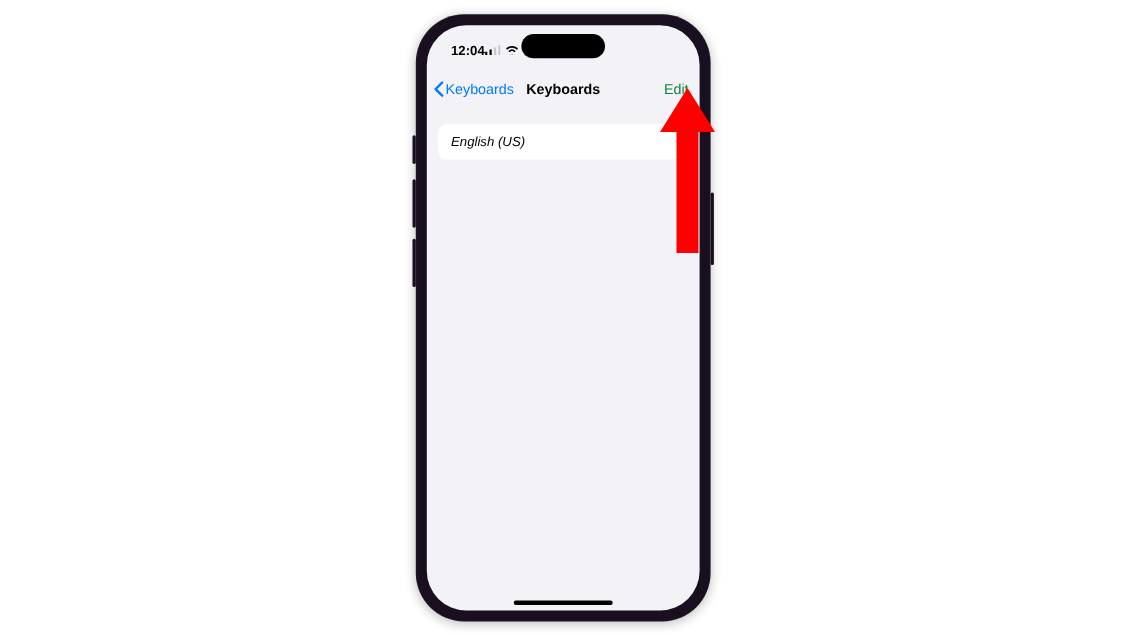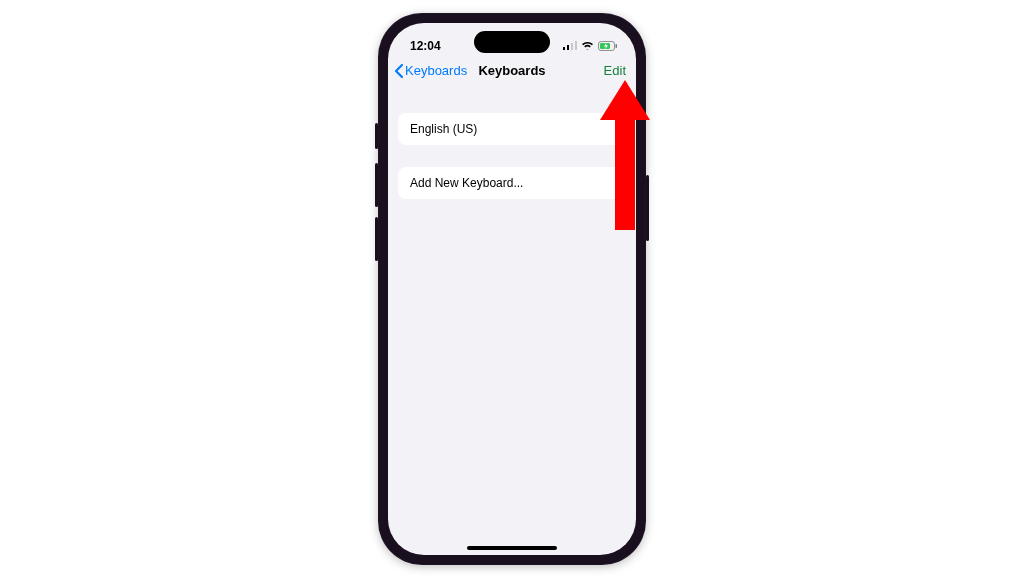--- a/index.html
+++ b/index.html
@@ -41,35 +41,34 @@
       width: 76px; height: 22px;
       background: #000; border-radius: 14px;
       z-index: 10;
     }
 
     
     .status-bar {
       height: 40px;
       display: flex;
       align-items: center;
-      justify-content: space-between;
       padding: 0 18px 0 22px;
       font-size: 12px;
       font-weight: 600;
       color: #000;
     }
     .status-left { padding-top: 6px; }
     .status-right { display: flex; align-items: center; gap: 4px; padding-top: 6px; }
     .status-right svg { display: block; }
 
     
     .nav {
       height: 36px;
       display: flex;
-      align-items: flex-start;
+      align-items: center;
       position: relative;
       padding: 0 10px;
     }
     .back {
       display: flex; align-items: center;
       color: #007aff; font-size: 13px;
       position: absolute; left: 6px;
     }
     .back svg { margin-right: 1px; }
     .nav-title {
@@ -81,20 +80,21 @@
       position: absolute; right: 10px;
     }
 
     
     .content { padding: 14px 10px 0; }
     .group {
       background: #fff;
       border-radius: 8px;
       overflow: hidden;
       margin-bottom: 22px;
+      font-style: italic;
     }
     .row {
       padding: 9px 12px;
       font-size: 12px;
       color: #000;
     }
     .row + .row { border-top: 1px solid #e5e5ea; }
 
     
     .home-indicator {
@@ -153,23 +153,20 @@
         <span>Keyboards</span>
       </div>
       <div class="nav-title">Keyboards</div>
       <div class="edit">Edit</div>
     </div>
 
     <div class="content">
       <div class="group">
         <div class="row">English (US)</div>
       </div>
-      <div class="group">
-        <div class="row">Add New Keyboard...</div>
-      </div>
     </div>
 
     <div class="home-indicator"></div>
   </div>
 </div>
 
 <svg class="arrow" style="left:600px; top:80px;" width="50" height="150" viewBox="0 0 50 150">
   <polygon points="25,0 50,40 35,40 35,150 15,150 15,40 0,40" fill="#ff0000"></polygon>
 </svg>
 

